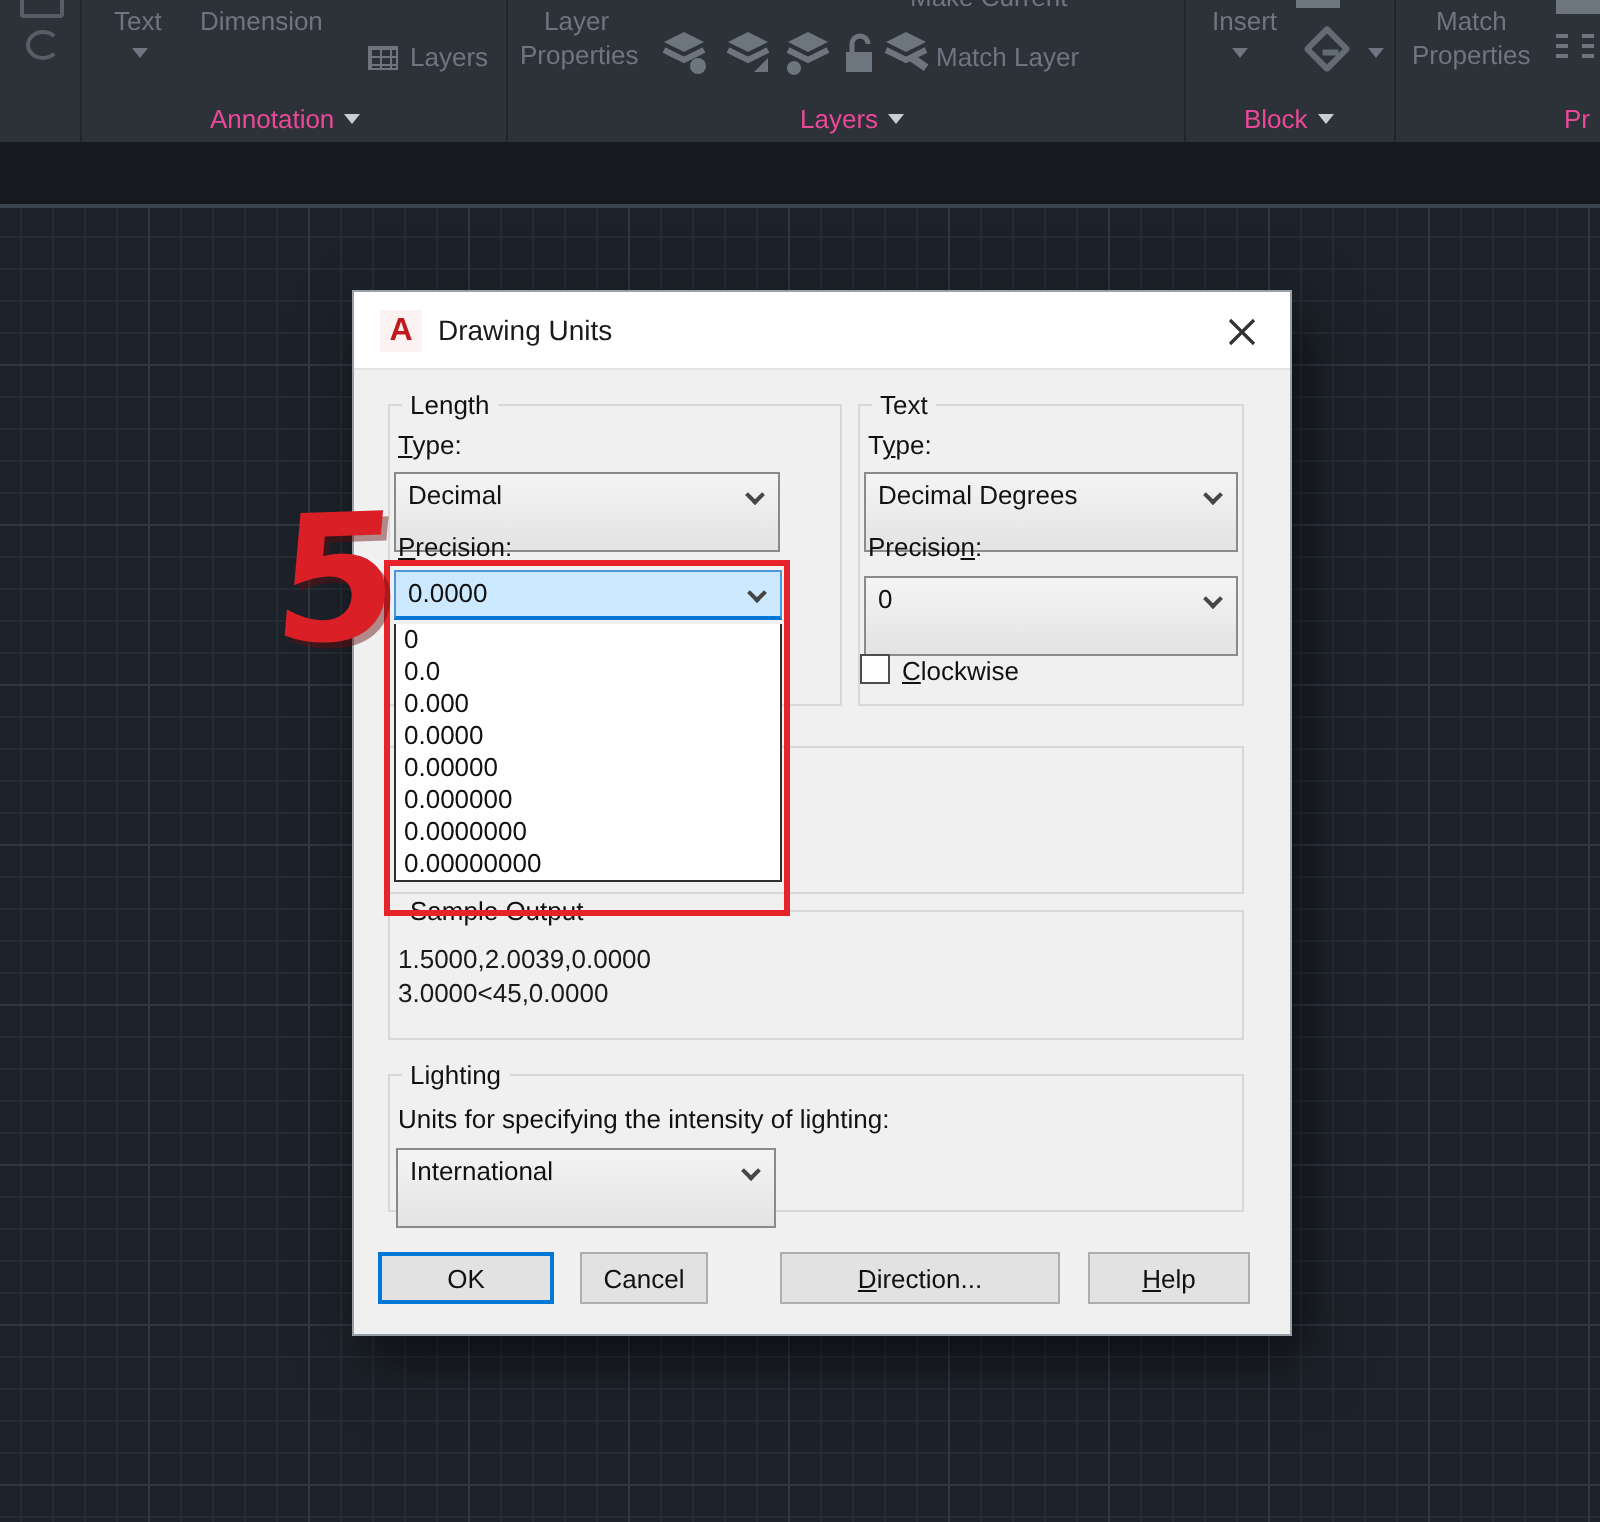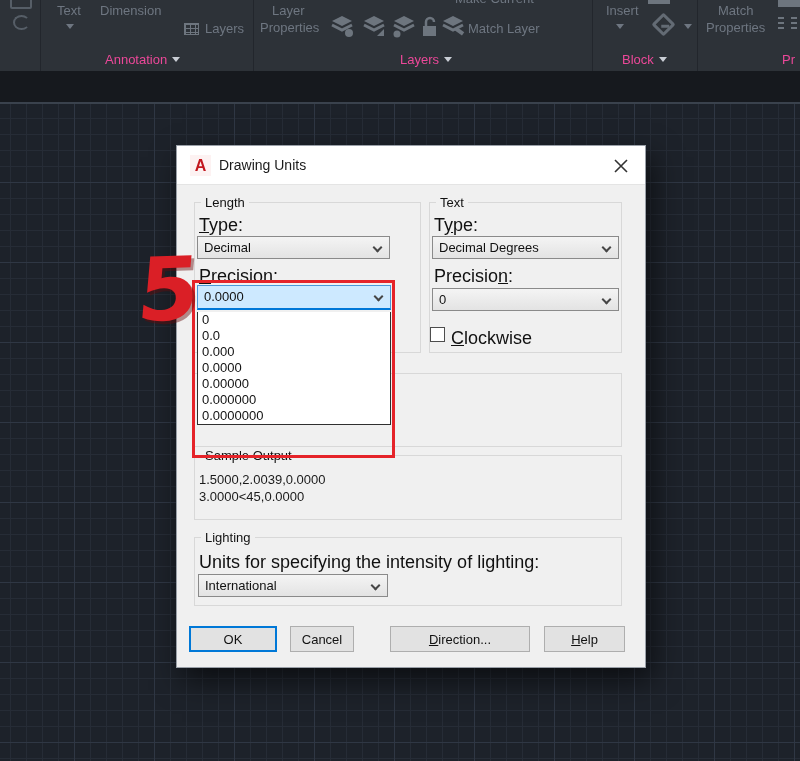--- a/index.html
+++ b/index.html
@@ -43,24 +43,24 @@
     border:1px solid #9aa0a8; box-shadow:6px 12px 28px rgba(0,0,0,.6); z-index:10; }
   .titlebar { position:absolute; left:0; top:0; width:100%; height:39px; background:#ffffff; border-bottom:1px solid #e4e4e4; }
   .app-logo { position:absolute; left:13px; top:9px; width:21px; height:21px; background:#fdf2f2; color:#c2181f;
     font-weight:bold; font-size:16px; text-align:center; line-height:21px; }
   .dlg-title { position:absolute; left:42px; top:11px; font-size:14px; color:#1a1a1a; }
   .close-btn { position:absolute; right:14px; top:10px; width:20px; height:20px; }
   .close-btn svg { display:block; }
 
   .group { position:absolute; border:1px solid #d8d8d8; }
   .group-label { position:absolute; font-size:13px; color:#111; background:#f0f0f0; padding:0 4px; }
-  .dlabel { position:absolute; font-size:18px; color:#111; white-space:nowrap; }
+  .dlabel { position:absolute; font-size:13px; color:#111; white-space:nowrap; }
   .u { text-decoration:underline; }
 
-  .combo { position:absolute; height:23px; background:linear-gradient(#f4f4f4,#e3e3e3); border:1px solid #8a8a8a;
+  .combo { position:absolute; height:40px; background:linear-gradient(#f4f4f4,#e3e3e3); border:1px solid #8a8a8a;
     font-size:13px; color:#111; line-height:21px; padding-left:6px; }
   .chev { position:absolute; right:8px; top:7px; width:7px; height:7px; border-right:2px solid #464646; border-bottom:2px solid #464646; transform:rotate(45deg); }
 
   .combo-focus { position:absolute; height:25px; background:#cde9ff; border:1px solid #4a96d8; border-bottom:2px solid #0077d7;
     font-size:13px; color:#111; line-height:21px; padding-left:6px; z-index:12; }
   .ddlist { position:absolute; background:#fff; border:1px solid #2f2f2f; border-top:none; z-index:12; }
   .dditem { height:16px; line-height:16px; font-size:13px; color:#111; padding-left:4px; }
   .dditem.selected { background:#0078d7; color:#fff; outline:1px dotted #a8c8e8; outline-offset:-1px; }
 
   .checkbox { position:absolute; width:15px; height:15px; background:#fff; border:1px solid #4d4d4d; }
@@ -233,18 +233,19 @@
     <span>0.0000</span><span class="chev"></span>
   </div>
   <div class="ddlist" style="left:20px; top:166px; width:194px">
       <div class="dditem">0</div>
       <div class="dditem">0.0</div>
       <div class="dditem">0.000</div>
       <div class="dditem">0.0000</div>
       <div class="dditem">0.00000</div>
       <div class="dditem">0.000000</div>
       <div class="dditem">0.0000000</div>
+      <div class="dditem">0.00000000</div>
     </div>
 
   <div class="red-rect"></div>
 </div>
 
 <div class="step-num">5</div>
 
 </body></html>

